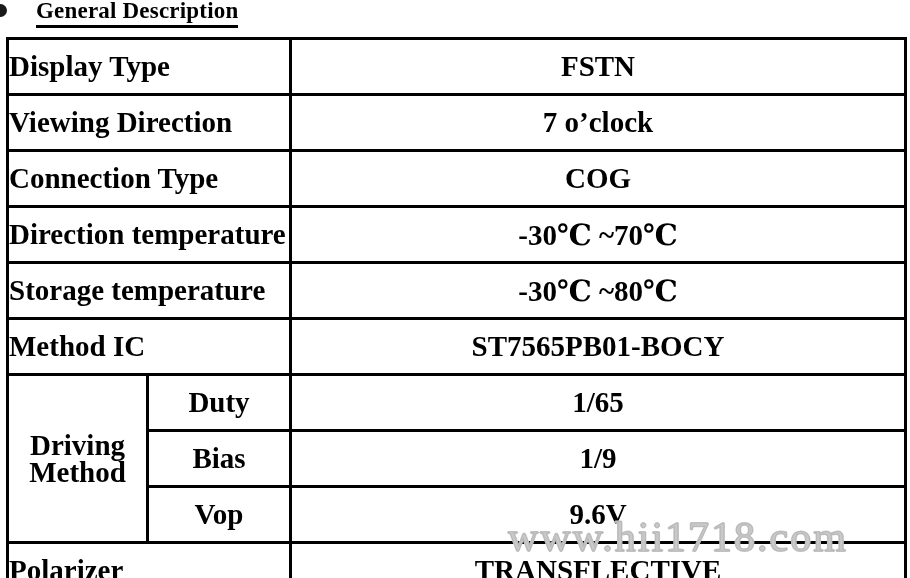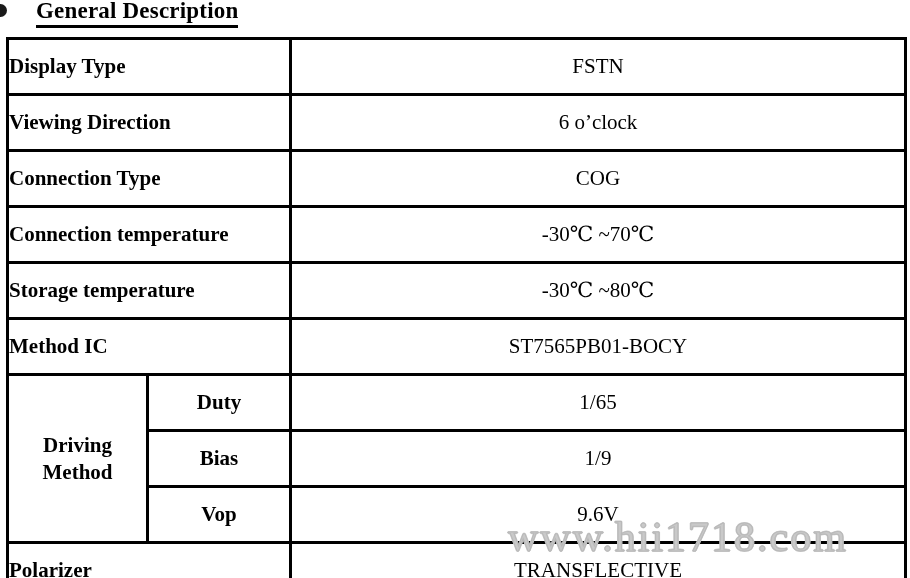--- a/index.html
+++ b/index.html
@@ -54,39 +54,39 @@
     top: 37px;
     width: 898px;
     border-collapse: collapse;
     table-layout: fixed;
   }
   #spec-table td {
     border: 3px solid #000000;
     padding: 0;
     height: 53px;
     vertical-align: middle;
-    font-size: 21px;
+    font-size: 29px;
     overflow: hidden;
   }
   td.label {
     font-weight: bold;
     padding-left: 13px;
     text-align: left;
     line-height: 25px;
   }
   td.label.indented {
     padding-left: 30px;
   }
   td.sublabel {
     font-weight: bold;
     padding-left: 11px;
     text-align: center;
   }
   td.value {
-    font-weight: normal;
+    font-weight: bold;
     text-align: center;
   }
   td.rowspan-label {
     font-weight: bold;
     padding-left: 13px;
     text-align: center;
     line-height: 27px;
   }
 
   
@@ -121,28 +121,28 @@
     <col style="width:143px">
     <col style="width:615px">
   </colgroup>
   <tbody>
     <tr>
       <td class="label" colspan="2">Display Type</td>
       <td class="value">FSTN</td>
     </tr>
     <tr>
       <td class="label" colspan="2">Viewing Direction</td>
-      <td class="value">6 o’clock</td>
+      <td class="value">7 o’clock</td>
     </tr>
     <tr>
       <td class="label" colspan="2">Connection Type</td>
       <td class="value">COG</td>
     </tr>
     <tr>
-      <td class="label" colspan="2">Connection temperature</td>
+      <td class="label" colspan="2">Direction temperature</td>
       <td class="value">-30℃ ~70℃</td>
     </tr>
     <tr>
       <td class="label" colspan="2">Storage temperature</td>
       <td class="value">-30℃ ~80℃</td>
     </tr>
     <tr>
       <td class="label" colspan="2">Method IC</td>
       <td class="value">ST7565PB01-BOCY</td>
     </tr>

